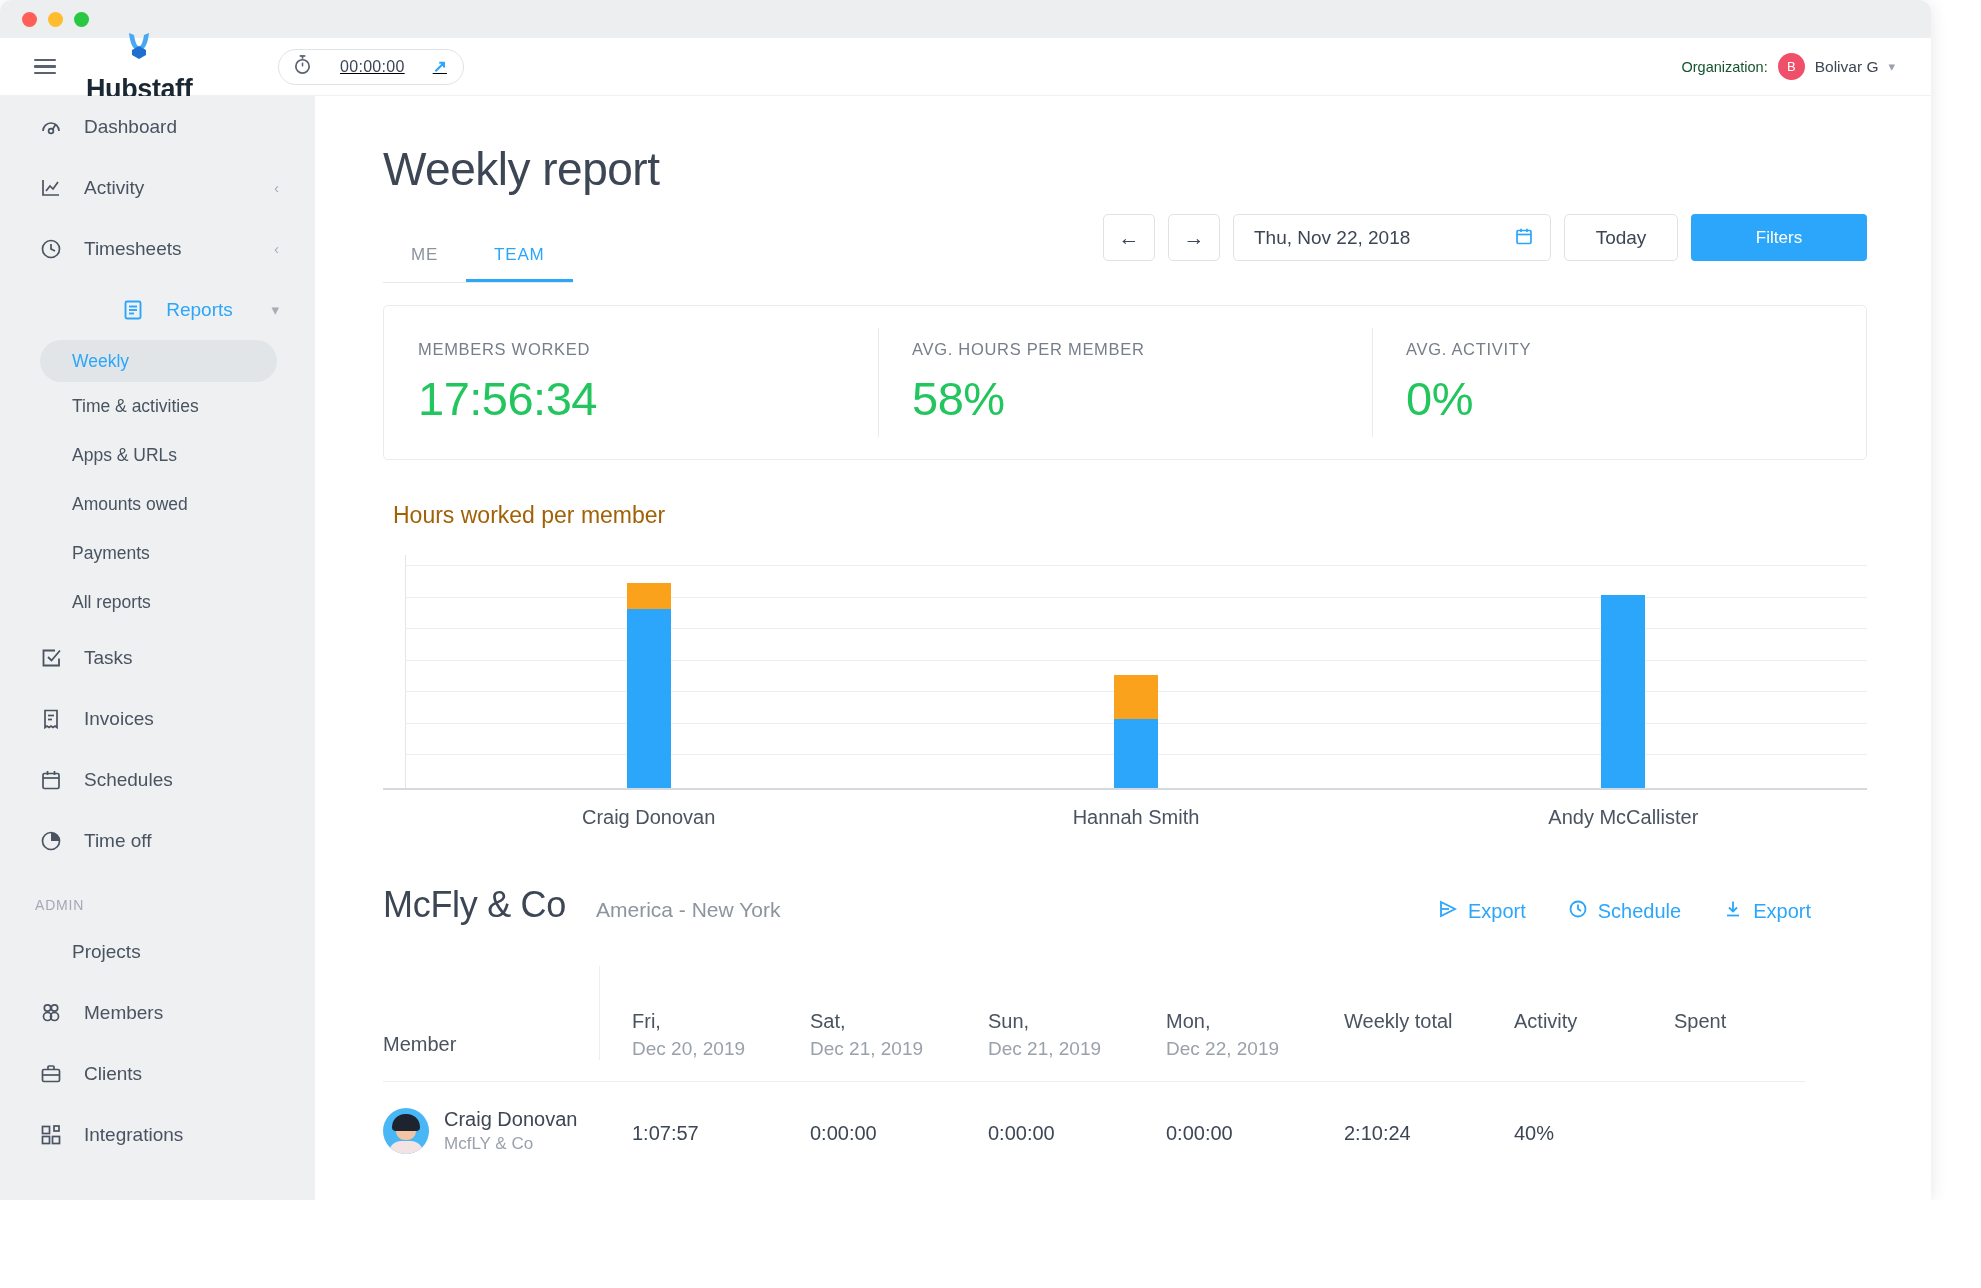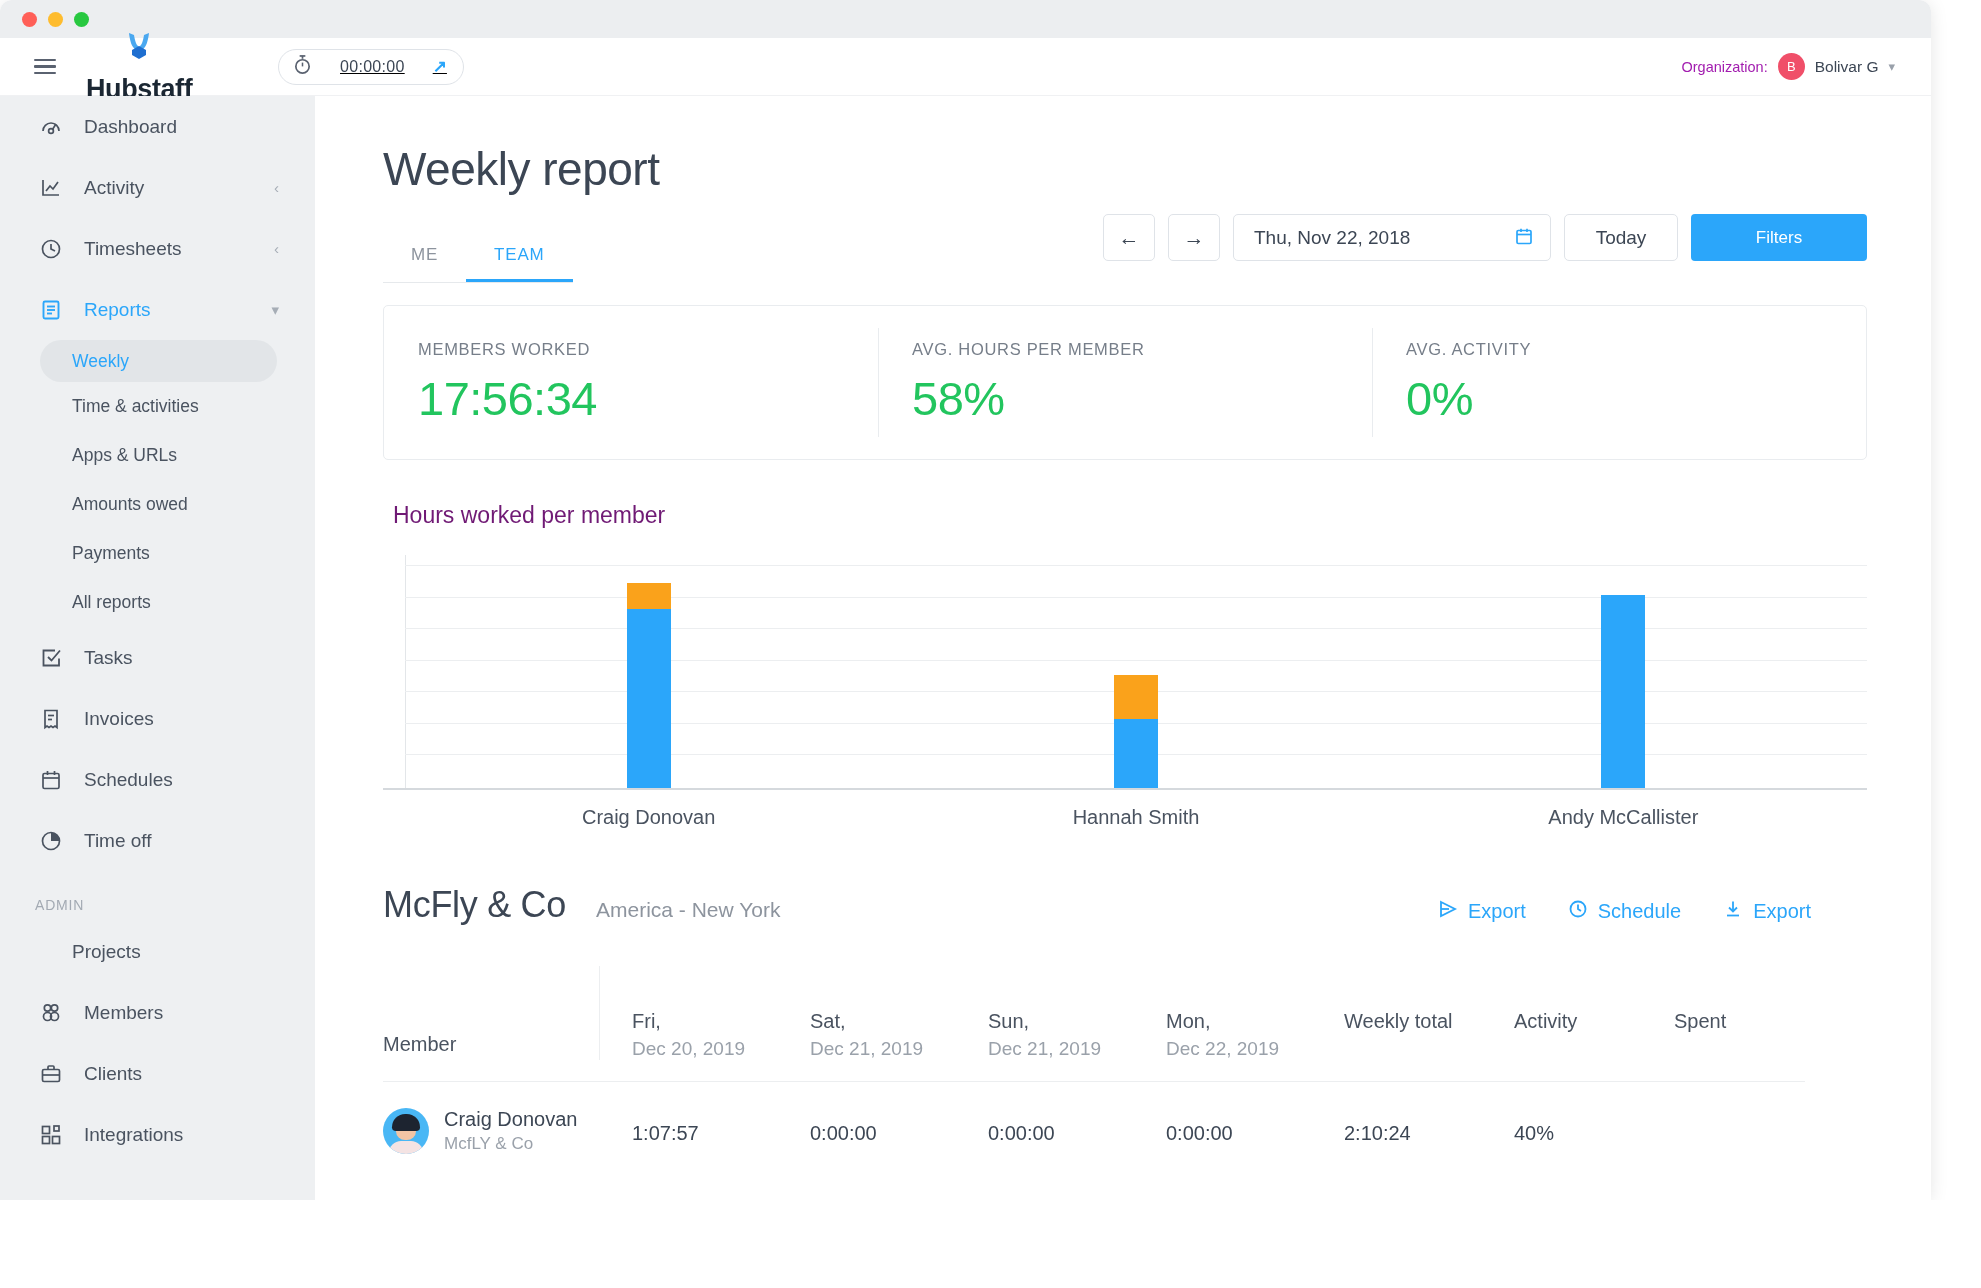--- a/index.html
+++ b/index.html
@@ -67,21 +67,21 @@
     cursor: pointer;
     text-decoration: underline;
   }
   .timer-val { font-size: 16px; color: #3c4654; letter-spacing: 0.3px; }
   .timer-launch { color: #2ba6fa; font-size: 17px; font-weight: bold; line-height: 1; }
   .org-block {
     position: absolute; right: 36px;
     display: flex; align-items: center; gap: 10px;
     cursor: pointer;
   }
-  .org-label { font-size: 14.5px; color: #a21caf; }
+  .org-label { font-size: 14.5px; color: #14532d; }
   .org-avatar {
     width: 27px; height: 27px; border-radius: 50%;
     background: #f04f69; color: #fff;
     font-size: 13px; display: flex; align-items: center; justify-content: center;
   }
   .org-name { font-size: 15.5px; color: #3c4654; }
   .org-caret { color: #99a0aa; font-size: 13px; }
 
   
   .body-wrap { display: flex; height: 1104px; }
@@ -96,21 +96,21 @@
     display: flex; align-items: center;
     height: 61px; padding-left: 38px;
     font-size: 19px; color: #4a5360;
     cursor: pointer; position: relative;
   }
   .nav-item .ico {
     width: 26px; height: 26px; margin-right: 20px;
     display: flex; align-items: center; justify-content: center;
     flex: 0 0 26px;
   }
-  .nav-item.active { color: #2ba6fa; }
+  .nav-item.active { color: #2ba6fa; justify-content: center; }
   .nav-item.active .ico svg { stroke: #2ba6fa; }
   .nav-chev {
     position: absolute; right: 36px;
     font-size: 15px; color: #a6adb6;
   }
   .sub-item {
     height: 49px; display: flex; align-items: center;
     padding-left: 72px; font-size: 17.5px; color: #4a5360;
     cursor: pointer;
   }
@@ -196,21 +196,21 @@
   .stat-label {
     font-size: 16.5px; color: #767e89; letter-spacing: 0.7px;
   }
   .stat-value {
     font-size: 47px; color: #22c55e; margin-top: 12px; font-weight: normal;
     letter-spacing: -0.5px;
   }
 
   
   .chart-title {
-    font-size: 23px; color: #701a75;
+    font-size: 23px; color: #a16207;
     margin: 42px 0 0 78px;
   }
   .chart-area {
     position: relative;
     margin: 26px 64px 0 68px;
     height: 235px;
   }
   .grid-line {
     position: absolute; left: 22px; right: 0; height: 1px;
     background: #eceef0;

